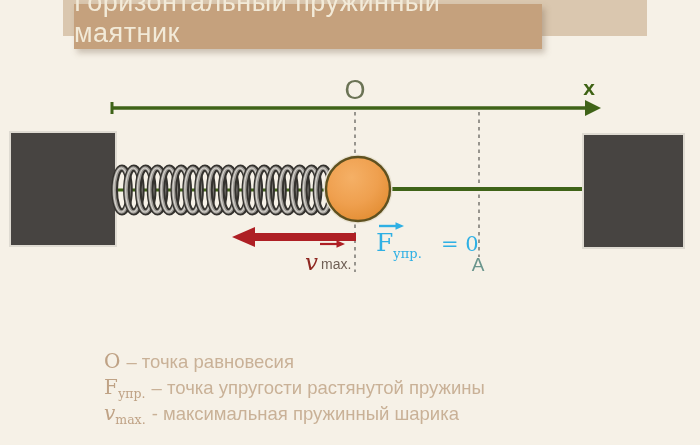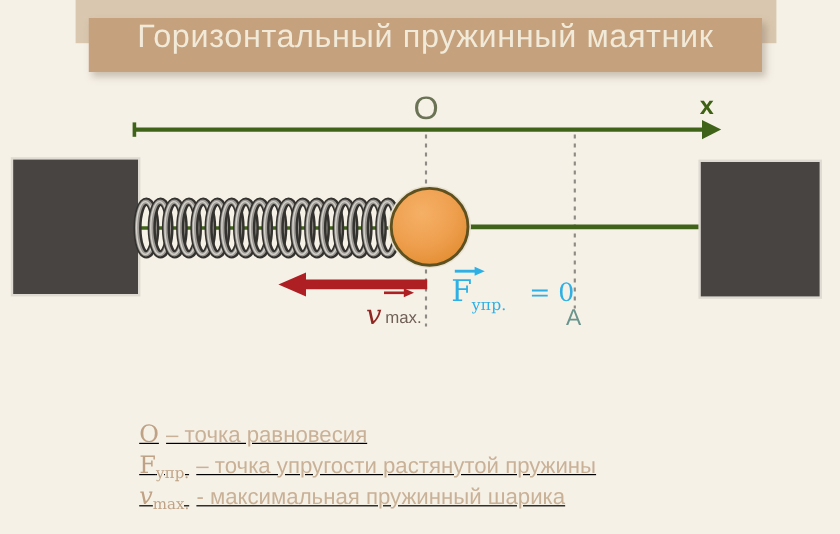--- a/index.html
+++ b/index.html
@@ -9,43 +9,43 @@
     background:#f6f1e7;
     overflow:hidden;
     font-family:"Liberation Sans", sans-serif;
   }
   
   .title-back{
     position:absolute;left:63px;top:0;width:584px;height:36px;
     background:#dac7af;
   }
   .title-bar{
-    position:absolute;left:74px;top:4px;width:561px;height:45px;
+    position:absolute;left:74px;top:4px;width:468px;height:45px;
     background:#c5a17d;
     box-shadow:3px 4px 6px rgba(120,100,80,.35);
-    display:flex;align-items:flex-start;justify-content:center;margin-top:11px;
+    display:flex;align-items:flex-end;justify-content:center;
   }
   .title-text{
     color:#f2ead8;font-size:27px;font-weight:300;letter-spacing:.5px;
     font-family:"Liberation Sans", sans-serif;
   }
   
   svg{position:absolute;left:0;top:0;}
   text{font-family:"Liberation Sans", sans-serif;}
   .origin-label{font-size:27px;fill:#6b7355;font-weight:300;}
   .x-label{font-size:21px;fill:#3e6214;font-weight:bold;}
   .force-label{font-family:"DejaVu Serif", serif;font-size:25px;fill:#2fb0e4;}
   .force-sub{font-family:"DejaVu Serif", serif;font-size:13px;fill:#2fb0e4;}
   .force-value{font-family:"DejaVu Serif", serif;font-size:21px;fill:#2fb0e4;}
   .vel-symbol{font-family:"DejaVu Serif", serif;font-style:italic;font-size:23px;fill:#8f2822;}
   .vel-sub{font-size:14px;fill:#6f5f55;}
   .amp-label{font-size:19px;fill:#6a958c;}
   
   .legend{
-    position:absolute;left:116px;top:348px;width:480px;text-decoration:underline;
+    position:absolute;left:104px;top:348px;width:480px;
   }
   .legend-line{height:26px;line-height:26px;white-space:nowrap;}
   .sym{font-family:"DejaVu Serif", serif;font-size:20px;color:#bfa285;}
   .sym.italic{font-style:italic;}
   .sub{font-family:"DejaVu Serif", serif;font-size:12.5px;color:#bfa285;vertical-align:-4px;}
   .txt{font-size:18.5px;color:#c9b197;font-weight:300;margin-left:6px;}
 </style>
 </head>
 <body>
 

